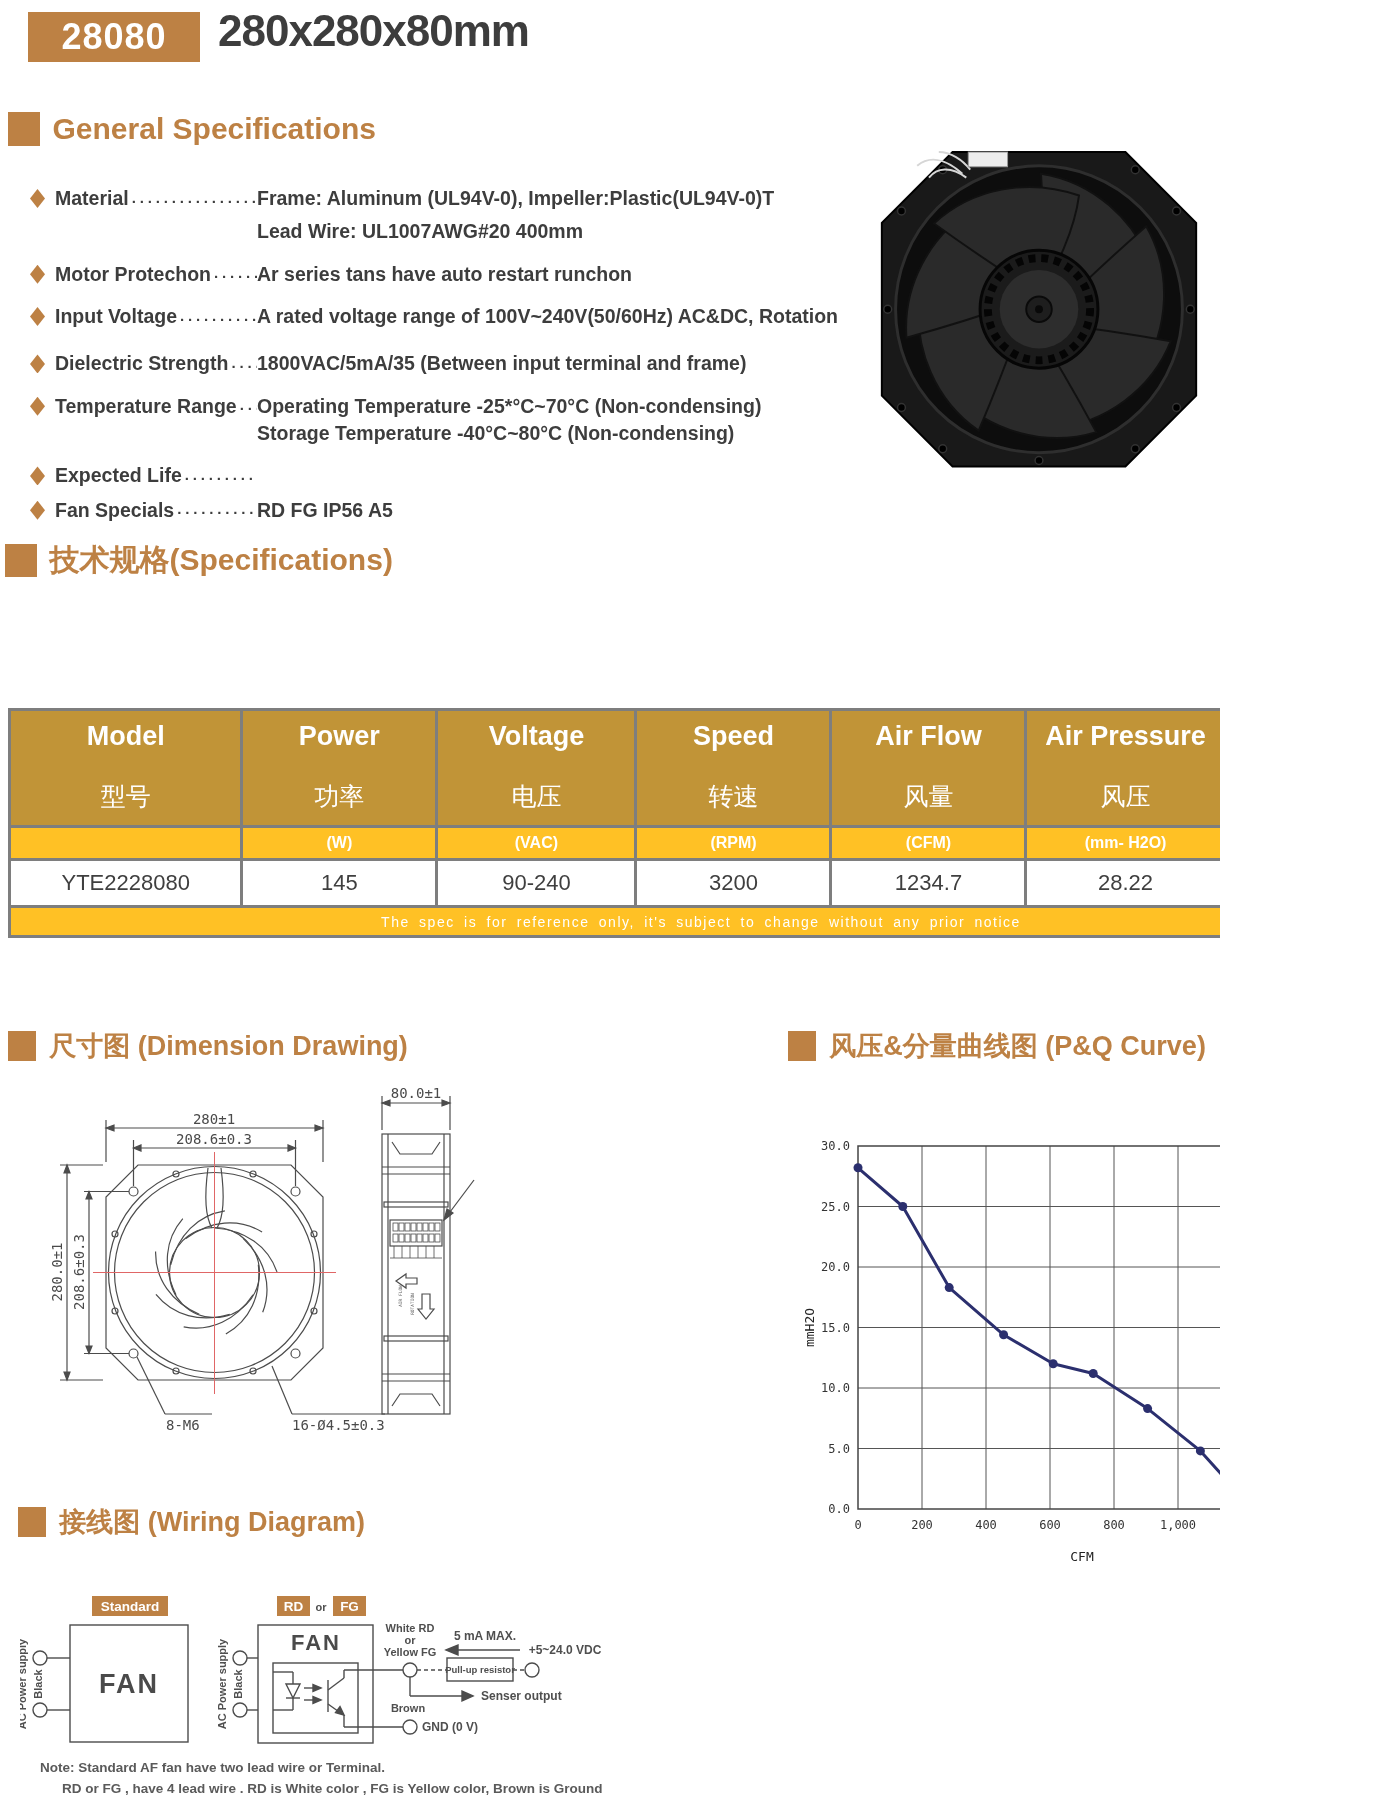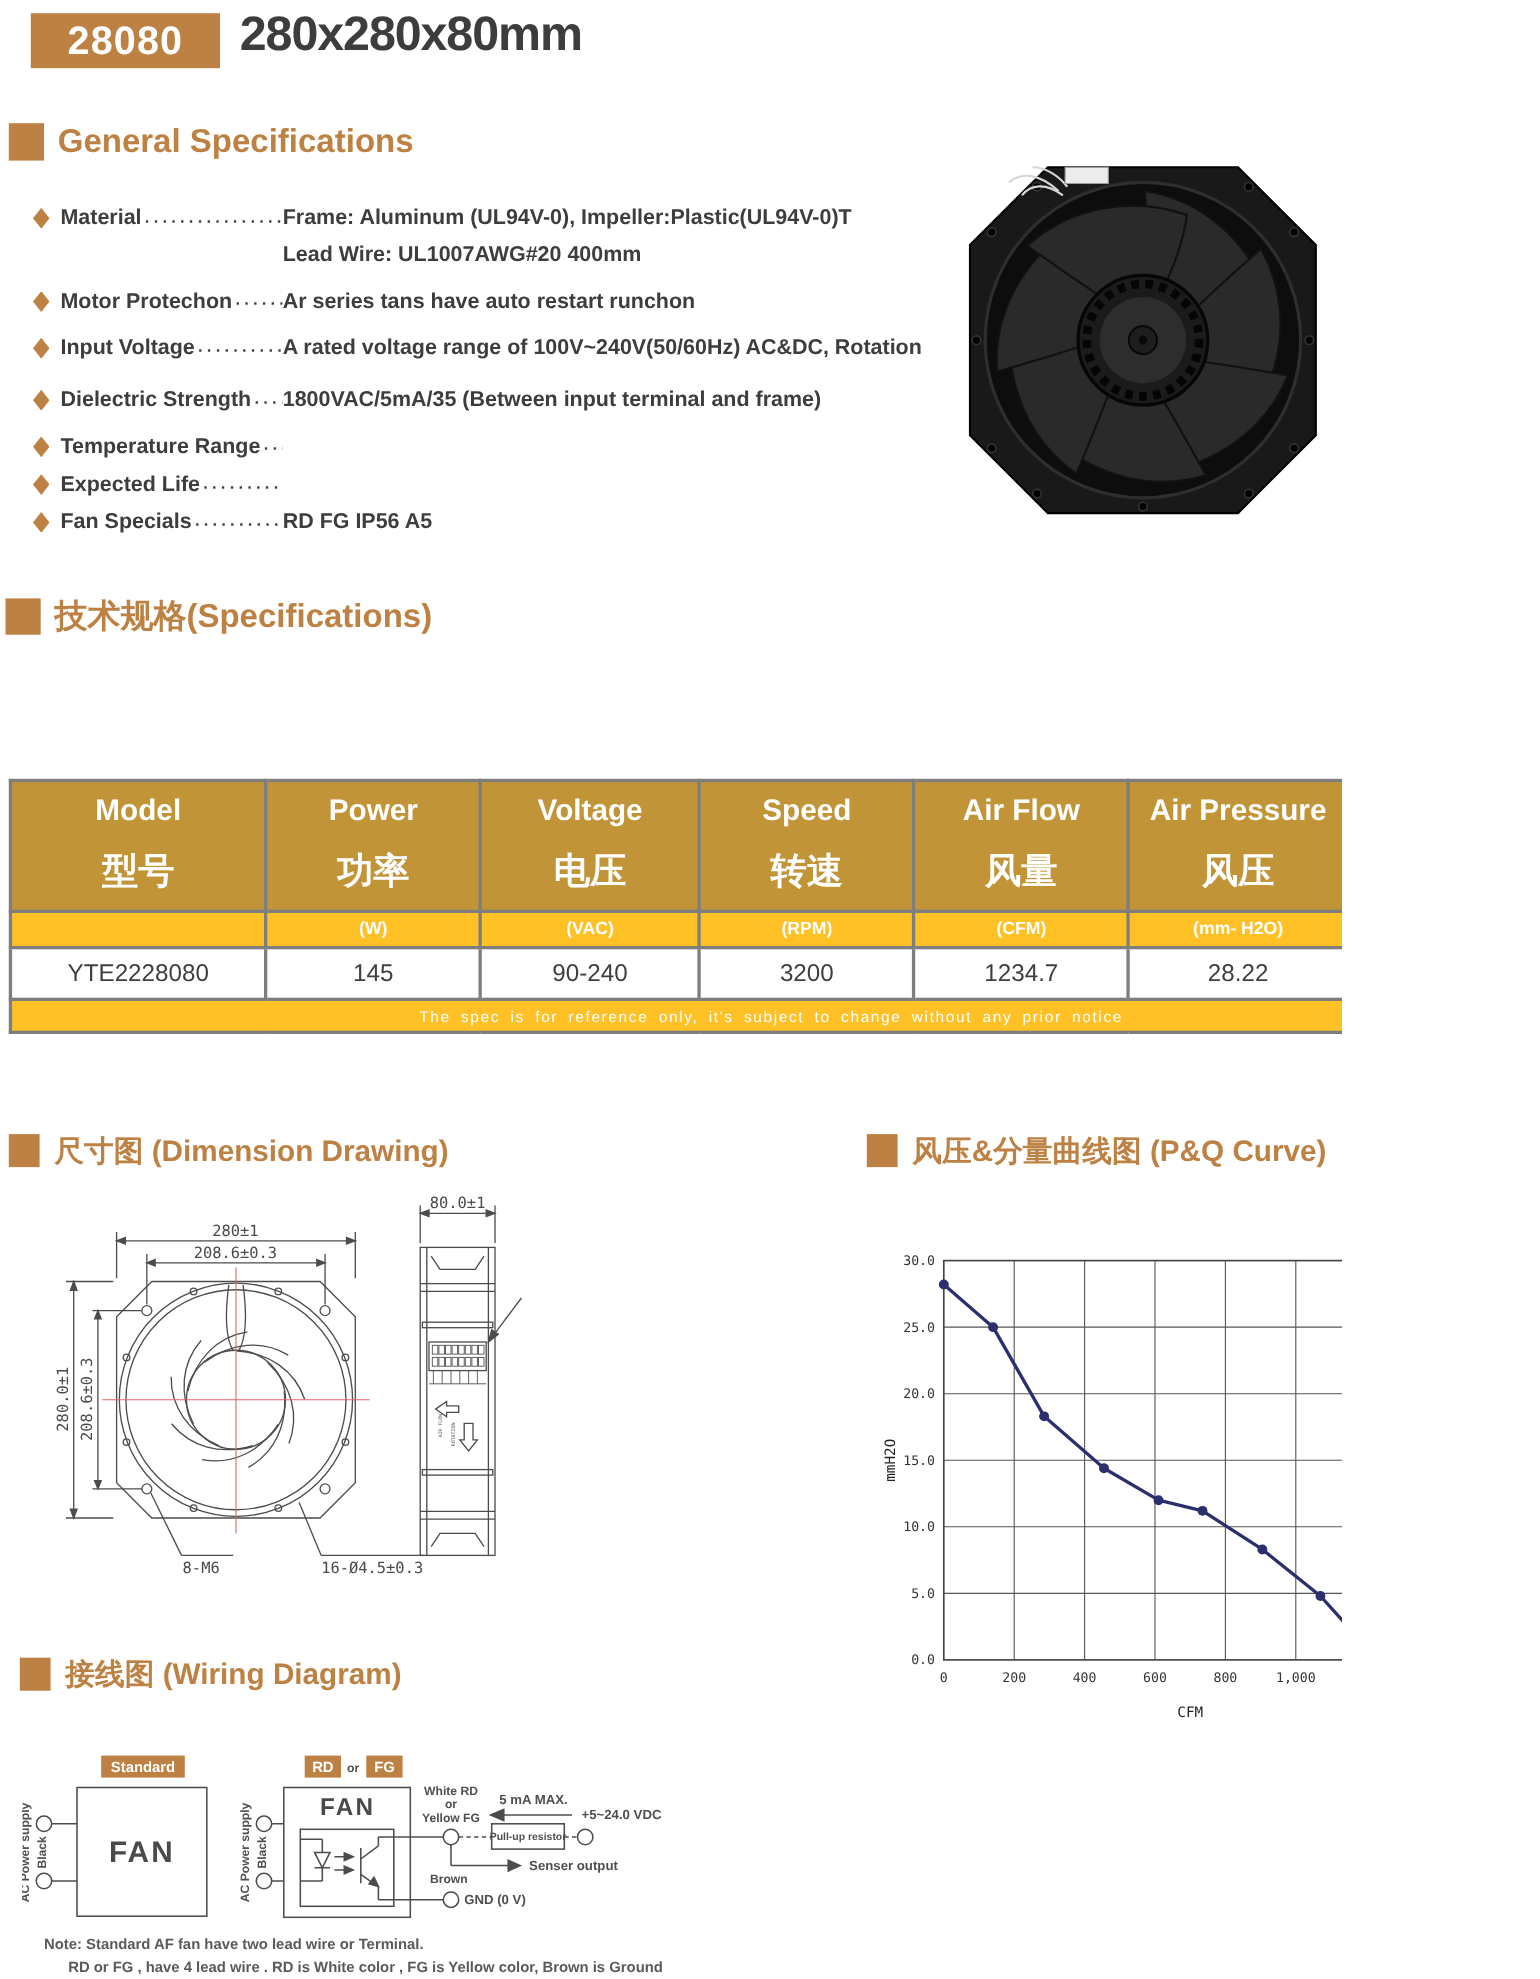--- a/index.html
+++ b/index.html
@@ -33,21 +33,21 @@
   .spec-value div{margin-bottom:8px;}
 
   
   .fan-photo{position:absolute;left:872px;top:138px;width:334px;height:368px;}
 
   
   .spectable{position:absolute;left:8px;top:708px;width:1386px;border-collapse:collapse;table-layout:fixed;}
   .spectable th,.spectable td{border:3px solid #7e7e7e;text-align:center;padding:0;}
   .spectable th{background:#c19437;color:#fff;padding:10px 0 12px;}
   .spectable th .en{font-size:27px;font-weight:bold;display:block;}
-  .spectable th .cn{font-size:33px;font-weight:bold;display:block;margin-top:18px;}
+  .spectable th .cn{font-size:25px;font-weight:normal;display:block;margin-top:28px;}
   .spectable td.unit{background:#ffc125;color:#fff;font-size:16px;font-weight:bold;height:30px;}
   .spectable td.val{background:#fff;color:#3f3f3f;font-size:22px;height:44px;}
   .spectable td.foot{background:#ffc125;color:#fff;font-size:14px;height:27px;letter-spacing:1.5px;word-spacing:4px;}
 
   
   .dim-svg{position:absolute;left:40px;top:1082px;width:440px;height:408px;}
   .pq-wrap{position:absolute;left:700px;top:1082px;width:680px;height:490px;}
   .tick{font-family:"DejaVu Sans Mono",monospace;font-size:12px;fill:#333;}
   .axis-label{font-family:"DejaVu Sans Mono",monospace;font-size:13px;fill:#222;}
   .dimtext{font-family:"DejaVu Sans Mono",monospace;font-size:14px;fill:#4a4a4a;}
@@ -116,20 +116,24 @@
       <span class="spec-value">
           <div>1800VAC/5mA/35 (Between input terminal and frame)</div>
         </span>
     </div>
     <div class="spec-row" style="margin-top:6px;">
       <span class="diamond"></span>
       <span class="spec-label">
           <span class="lbl">Temperature Range</span>
           <span class="dots"></span>
         </span>
+      <span class="spec-value">
+        <div style="margin-bottom:2px;">Operating Temperature -25*°C~70°C (Non-condensing)</div>
+        <div>Storage Temperature -40°C~80°C (Non-condensing)</div>
+      </span>
     </div>
     <div class="spec-row" style="margin-top:8px;">
       <span class="diamond"></span>
       <span class="spec-label">
           <span class="lbl">Expected Life</span>
           <span class="dots"></span>
         </span>
     </div>
     <div class="spec-row" style="margin-top:6px;">
       <span class="diamond"></span>

